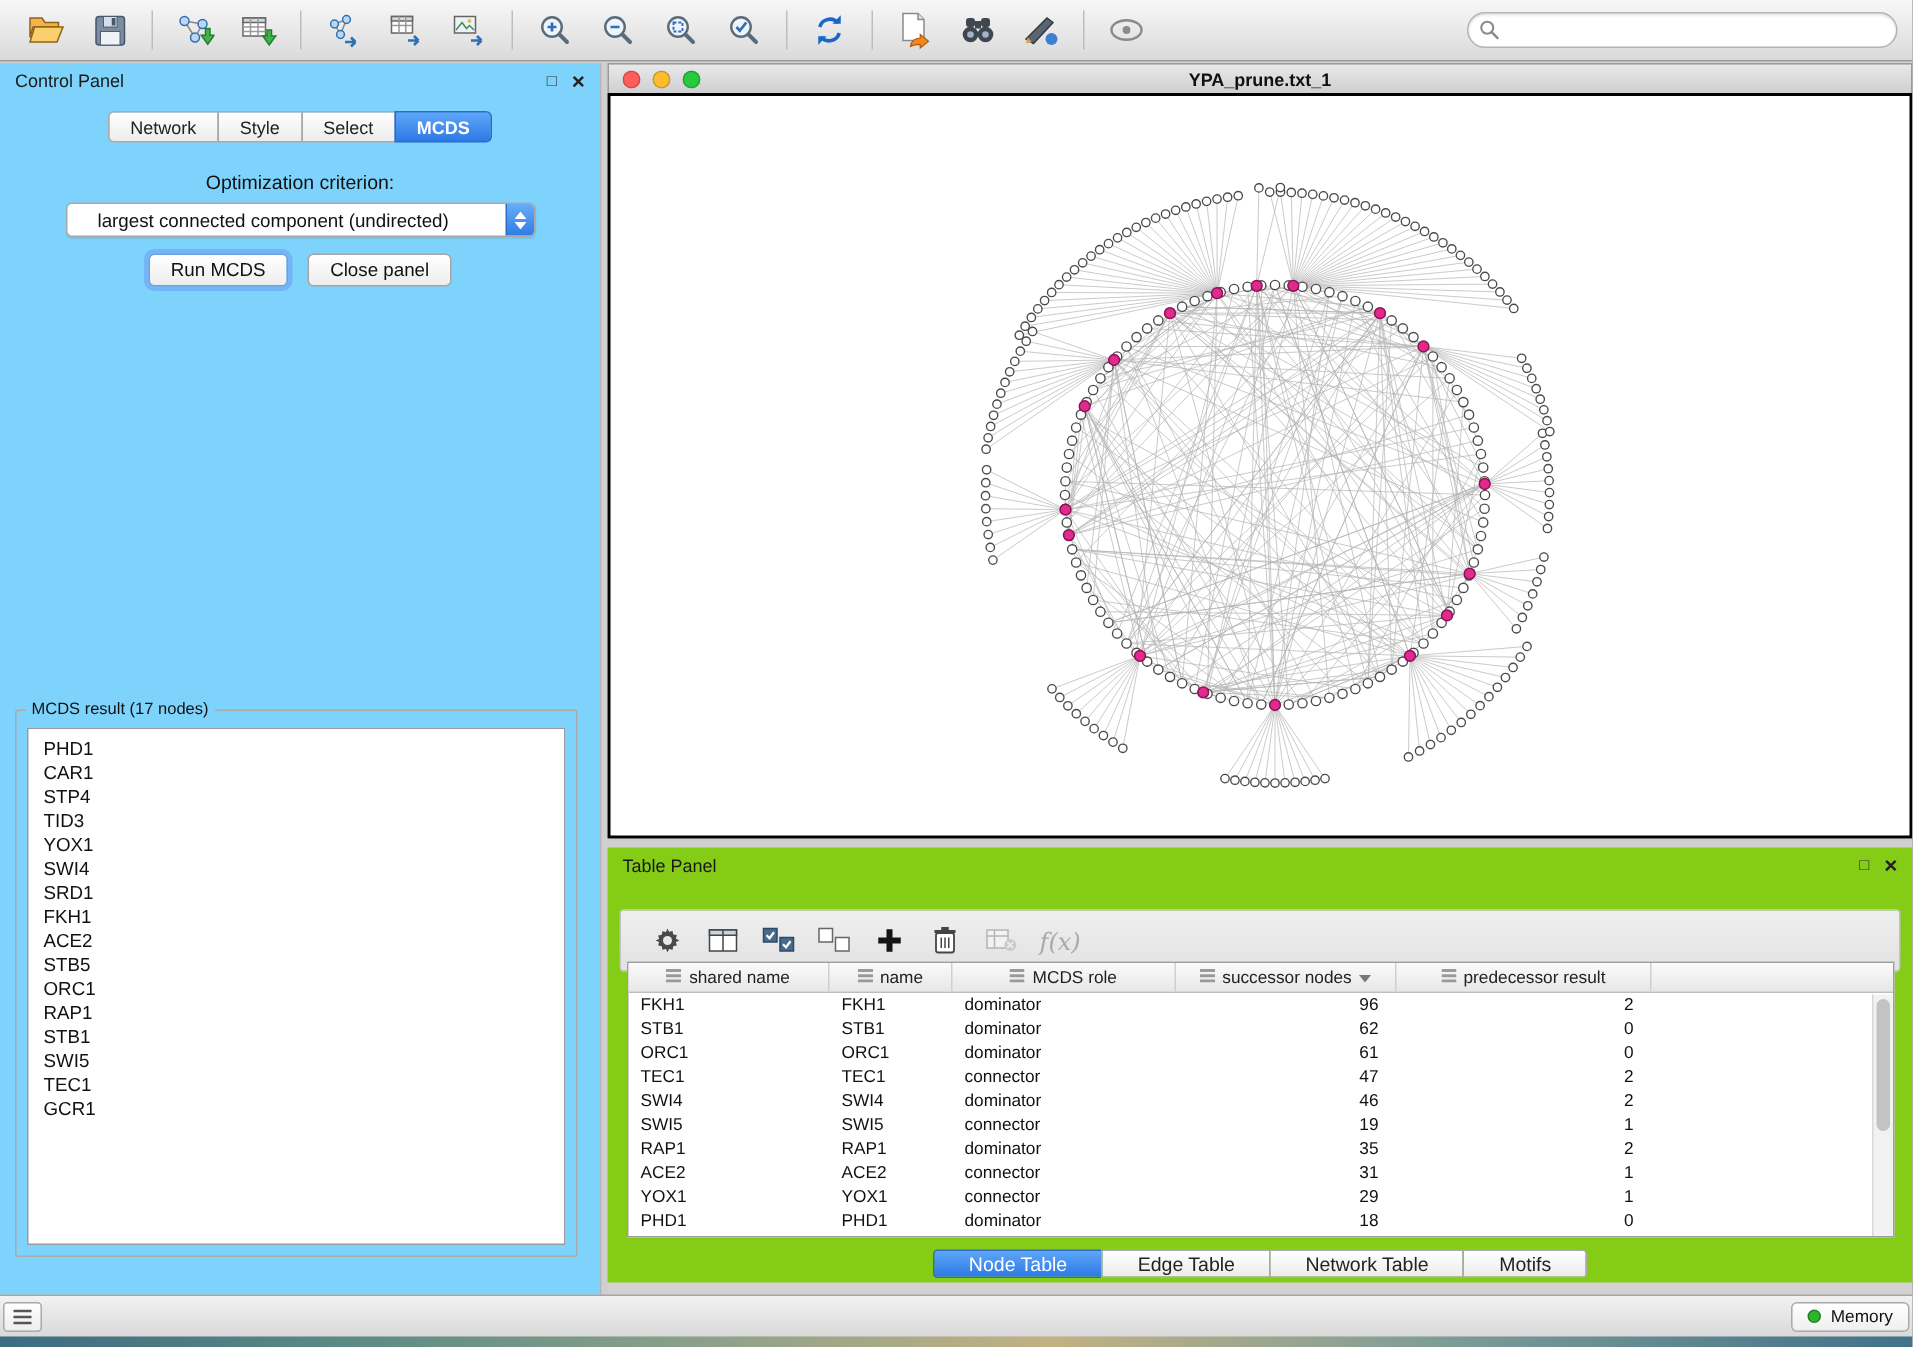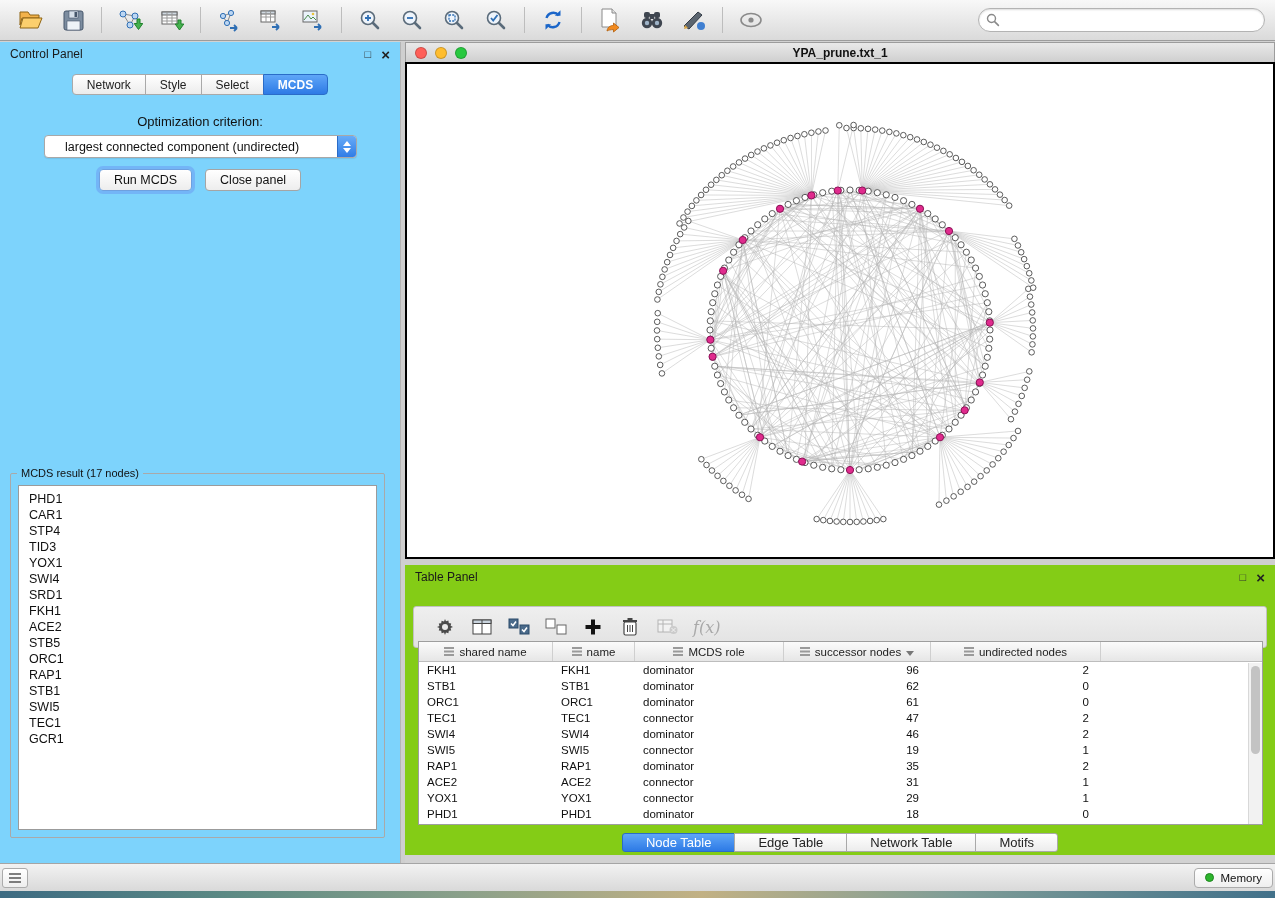--- a/index.html
+++ b/index.html
@@ -1072,21 +1072,21 @@
             <span><svg width="8" height="5" viewBox="0 0 8 5">
                 <path d="M0 0h8L4 5z" fill="#777"></path>
               </svg></span>
           </div>
           <div class="th c4">
             <span><svg width="10" height="9" viewBox="0 0 10 9">
                 <rect y="0" width="10" height="2" fill="#9a9a9a"></rect>
                 <rect y="3.5" width="10" height="2" fill="#9a9a9a"></rect>
                 <rect y="7" width="10" height="2" fill="#9a9a9a"></rect>
               </svg></span>
-            <span>undirected nodes</span>
+            <span>predecessor result</span>
           </div>
           <div class="th c5"></div>
         </div>
       <div id="tp-tbody">
           <div class="tr">
             <div class="td c0">FKH1</div>
             <div class="td c1">FKH1</div>
             <div class="td c2">dominator</div>
             <div class="td c3 num">96</div>
             <div class="td c4 num">2</div>

